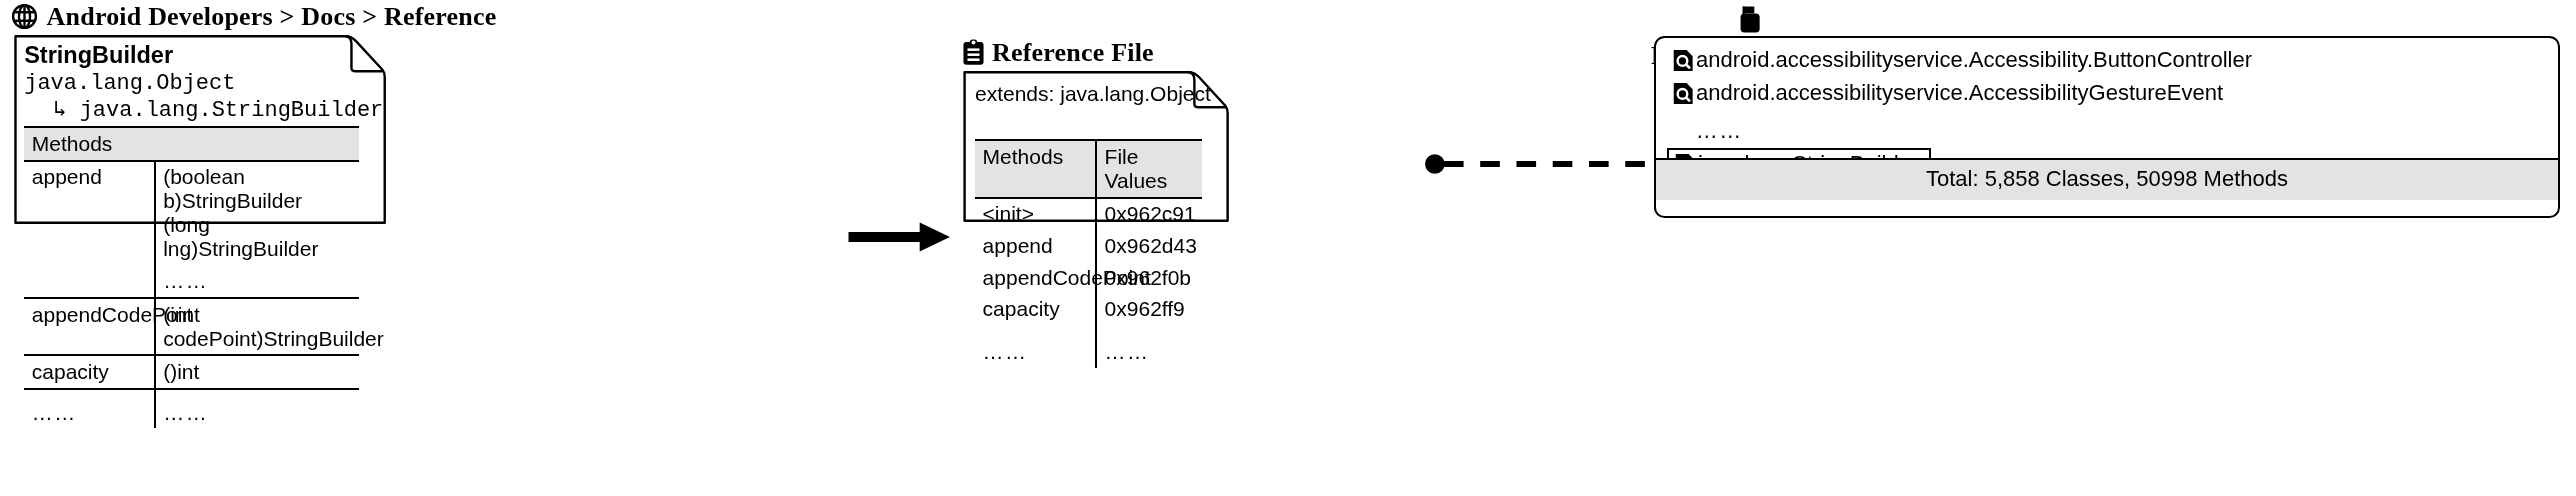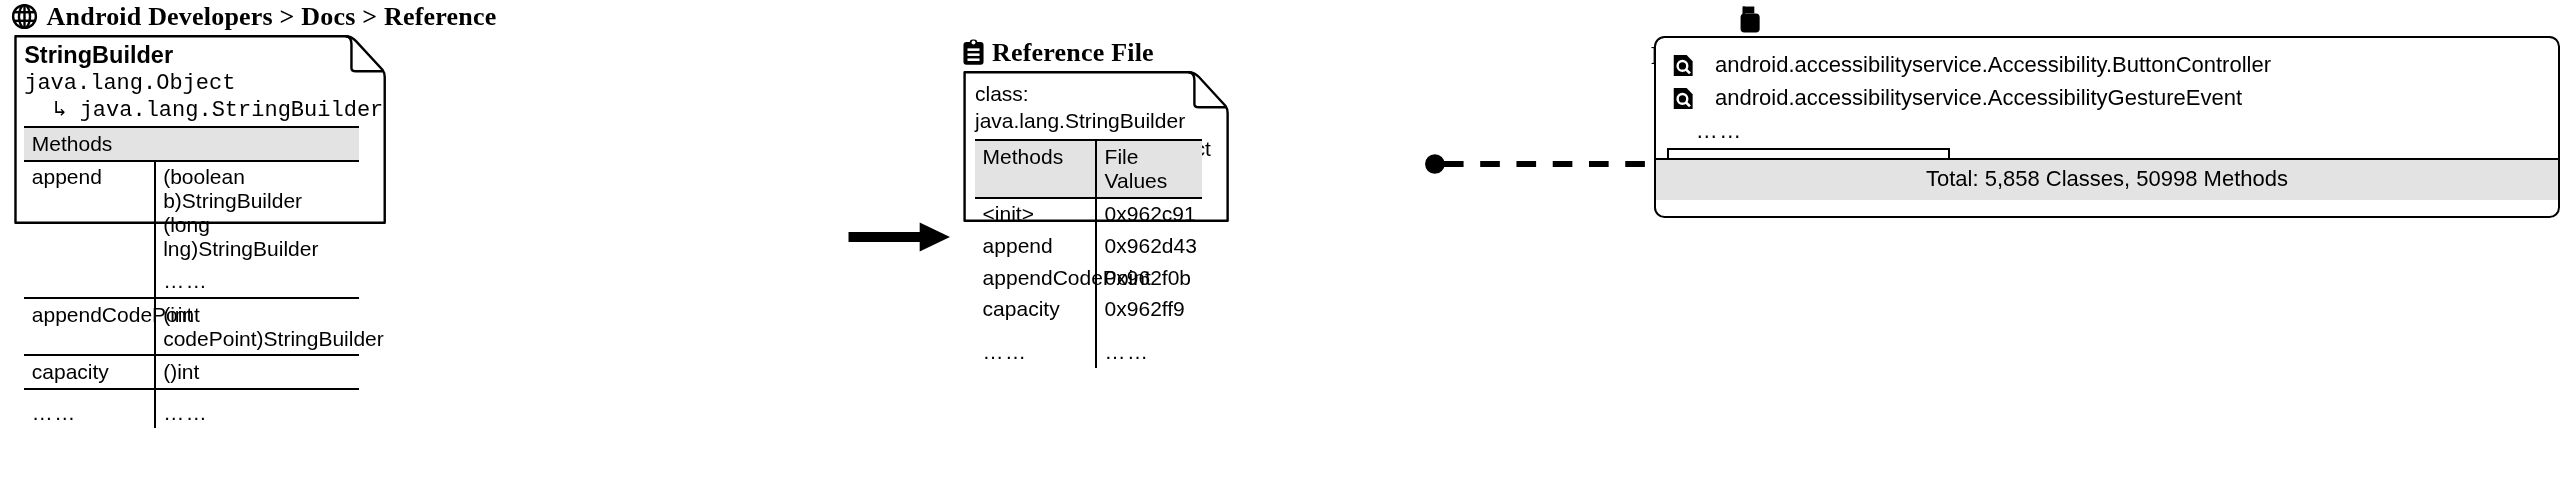--- a/index.html
+++ b/index.html
@@ -116,22 +116,21 @@
     overflow: hidden;
   }
   .db-list {
     position: absolute;
     left: 16.7px;
     top: 10.6px;
     right: 7.6px;
   }
   .db-row {
     display: flex;
-    align-items: center;
-    gap: 22px;
+    gap: 3px;
     height: 33px;
     white-space: nowrap;
   }
   .db-row .db-label {
     font-size: 22px;
     font-family: "Liberation Sans", sans-serif;
     line-height: 1;
   }
   .db-dots {
     font-size: 22px;
@@ -248,21 +247,20 @@
 </div>
 
 <div class="doc-panel" style="left:963px; top:71px; width:260px; height:145px;">
   <svg class="doc-svg" width="265" height="151" viewBox="0 0 350 200">
     <path d="M1.6,1.6 L298,1.6 Q306,1.6 312,8 L347,46 Q350,50 350,56 L350,198.4 L1.6,198.4 Z" fill="#ffffff" stroke="#000" stroke-width="3.2" stroke-linejoin="round"></path>
     <path d="M298,1.6 Q306,1.6 306,12 L306,44 Q306,48 312,48 L347,48" fill="none" stroke="#000" stroke-width="3.2" stroke-linejoin="round"></path>
   </svg>
 
   <div class="doc-body" style="width:265px; height:151px;">
     <div style="position:absolute; left:12px; top:9px; font-size:21px; line-height:1.3;">
-      <div>class: java.lang.StringBuilder</div>
       <div>extends: java.lang.Object</div>
     </div>
 
     <table class="tbl" style="left:12px; top:68px; width:227px;">
       <colgroup>
           <col style="width:121px">
           <col style="width:106px">
         </colgroup>
       <tbody>
         <tr class="hdr-row">

